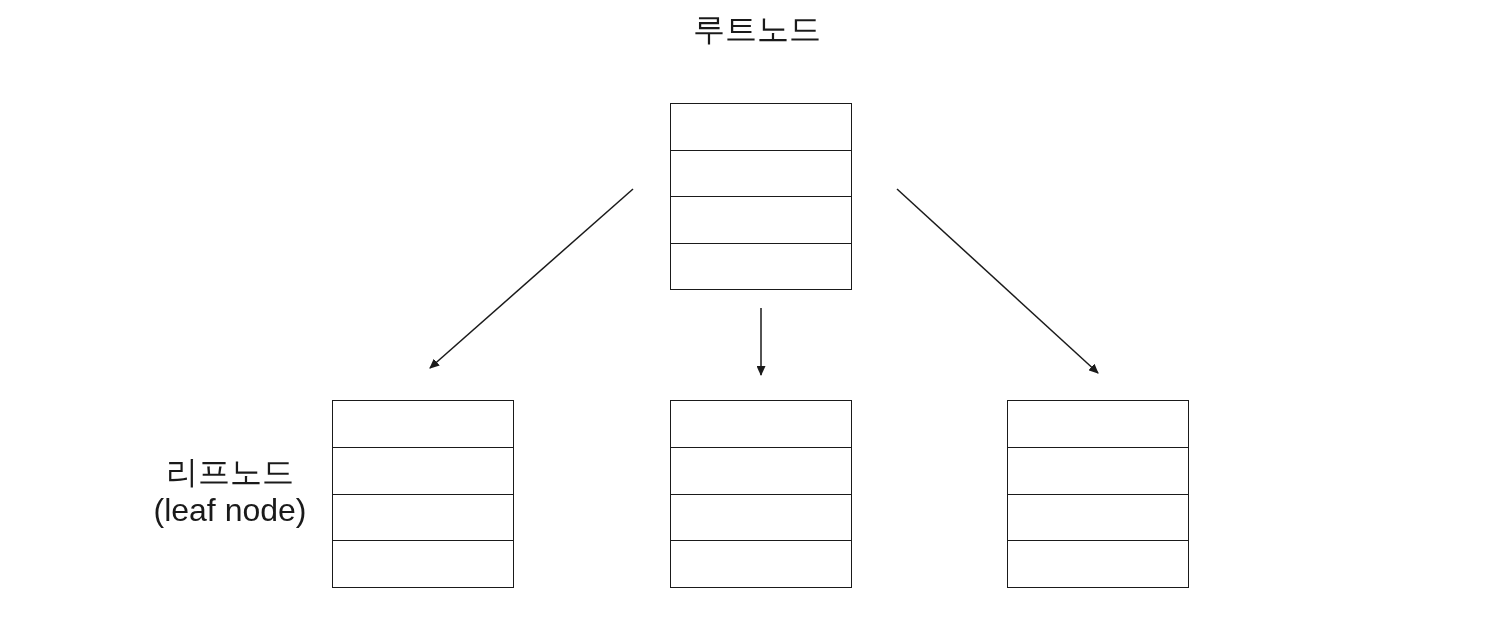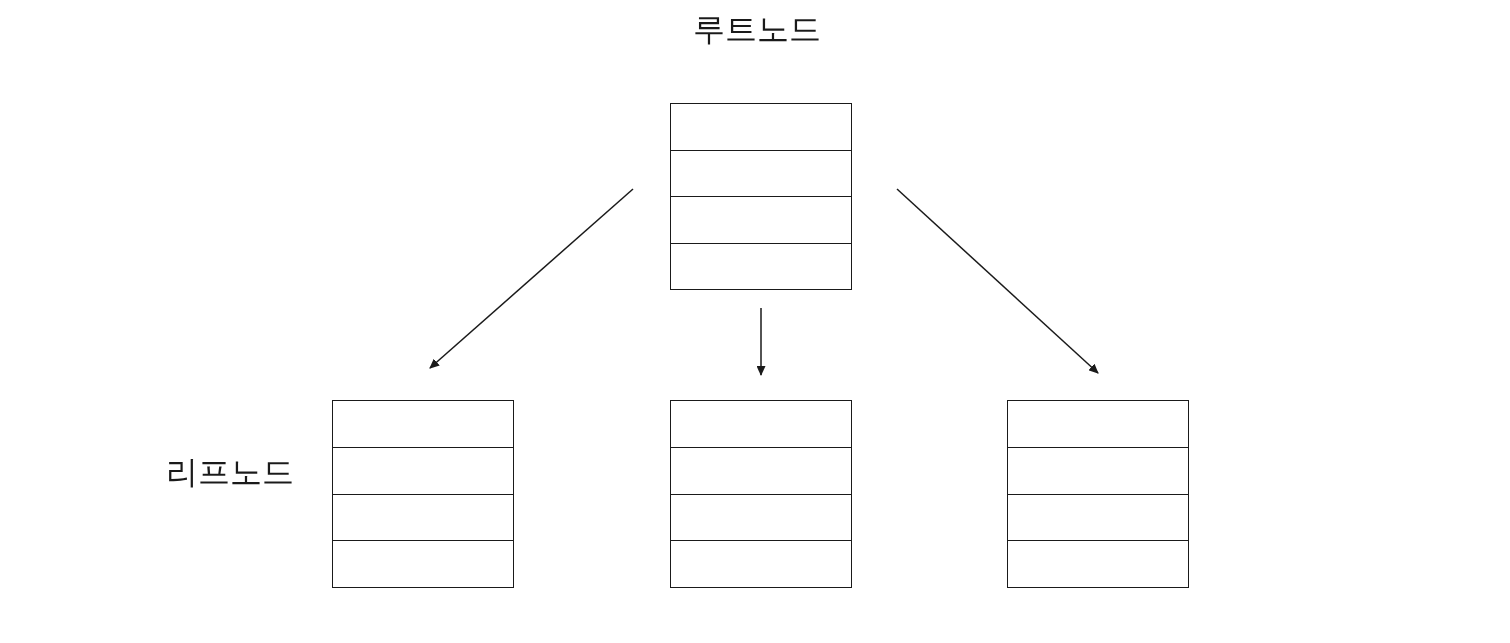--- a/index.html
+++ b/index.html
@@ -66,20 +66,21 @@
     <line x1="761" y1="308" x2="761" y2="375" stroke="#1a1a1a" stroke-width="1.5" marker-end="url(#arrowhead)"></line>
     <line x1="897" y1="189" x2="1098" y2="373" stroke="#1a1a1a" stroke-width="1.5" marker-end="url(#arrowhead)"></line>
   </svg>
 
   <div class="diagram-label" style="left:607px; top:10px; width:300px;">
     <span class="line">루트노드</span>
   </div>
 
   <div class="diagram-label" style="left:80px; top:453px; width:300px;">
     <span class="line">리프노드</span>
+    <span class="line">(leaf node)</span>
   </div>
 
   <div class="node-box" style="left:670px; top:103px; width:182px; height:187px;">
     <div class="node-slot"></div>
     <div class="node-slot"></div>
     <div class="node-slot"></div>
     <div class="node-slot"></div>
   </div>
 
   <div class="node-box" style="left:332px; top:400px; width:182px; height:188px;">

